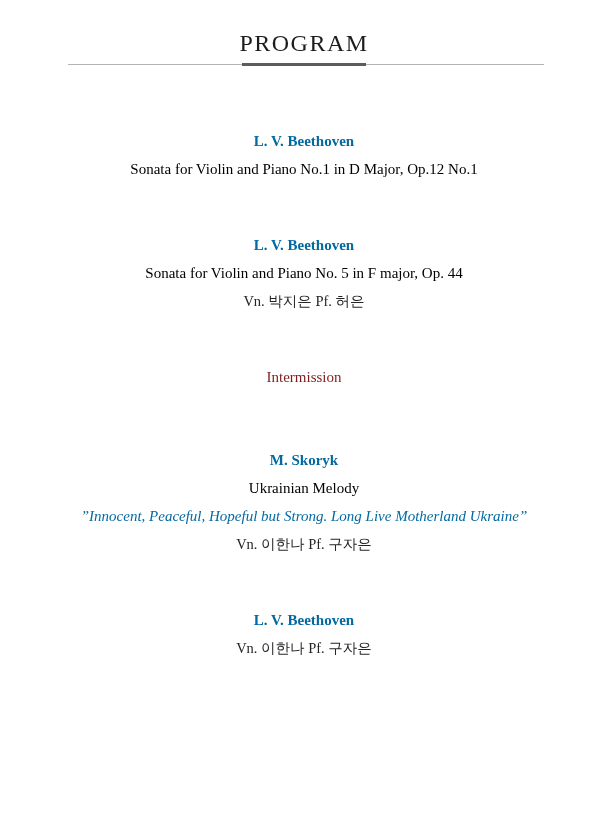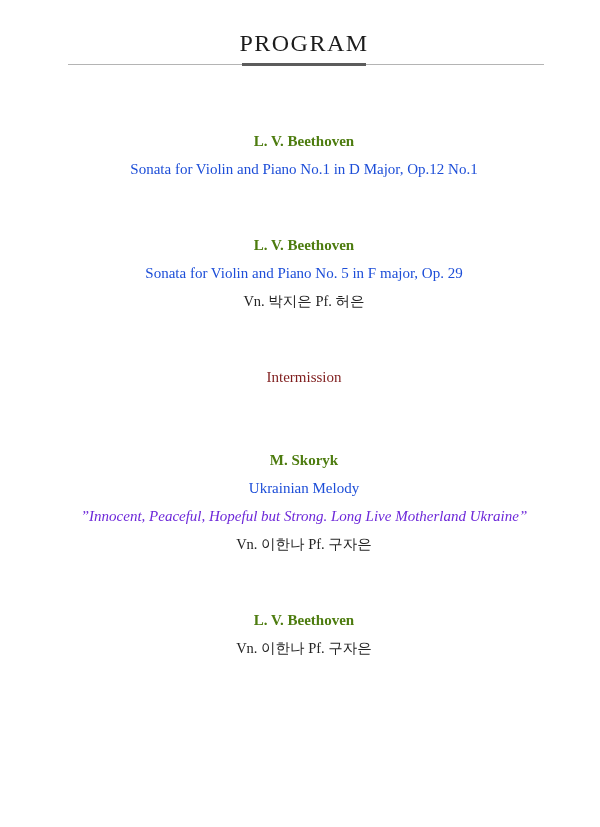--- a/index.html
+++ b/index.html
@@ -53,30 +53,30 @@
     padding-top: 60px;
     text-align: center;
   }
 
   .item { margin-bottom: 48px; }
   .item p, .intermission { line-height: 28px; }
 
   .composer {
     font-weight: 700;
     font-size: 15px;
-    color: #4d7c0f;
+    color: #0369a1;
   }
   .work {
     font-size: 15px;
-    color: #1d4ed8;
+    color: #000000;
   }
   .subtitle {
     font-style: italic;
     font-size: 15px;
-    color: #6d28d9;
+    color: #0369a1;
   }
   .performers {
     font-size: 14.5px;
     color: #242424;
   }
   .intermission {
     font-size: 15px;
     color: #7f1d1d;
     margin-bottom: 55px;
   }
@@ -95,21 +95,21 @@
 
   <main class="program">
 
     <section class="item">
       <p class="composer">L. V. Beethoven</p>
       <p class="work">Sonata for Violin and Piano No.1 in D Major, Op.12 No.1</p>
     </section>
 
     <section class="item">
       <p class="composer">L. V. Beethoven</p>
-      <p class="work">Sonata for Violin and Piano No. 5 in F major, Op. 29</p>
+      <p class="work">Sonata for Violin and Piano No. 5 in F major, Op. 44</p>
       <p class="performers">Vn. 박지은 Pf. 허은</p>
     </section>
 
     <p class="intermission">Intermission</p>
 
     <section class="item">
       <p class="composer">M. Skoryk</p>
       <p class="work">Ukrainian Melody</p>
       <p class="subtitle">”Innocent, Peaceful, Hopeful but Strong. Long Live Motherland Ukraine”</p>
       <p class="performers">Vn. 이한나 Pf. 구자은</p>

